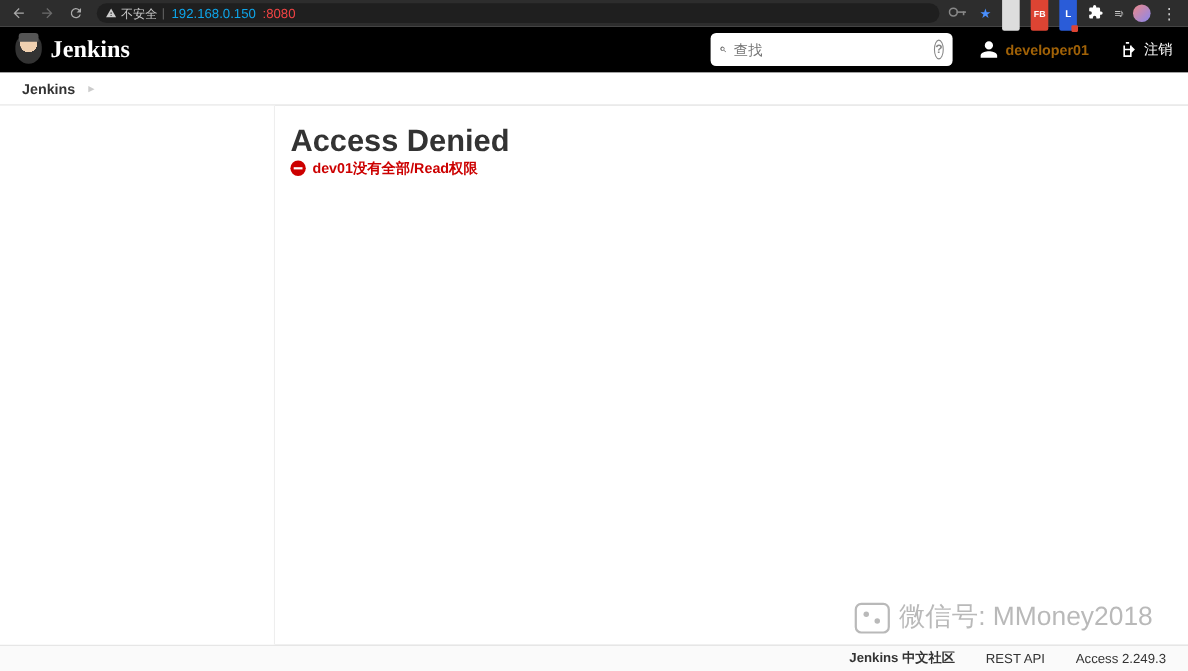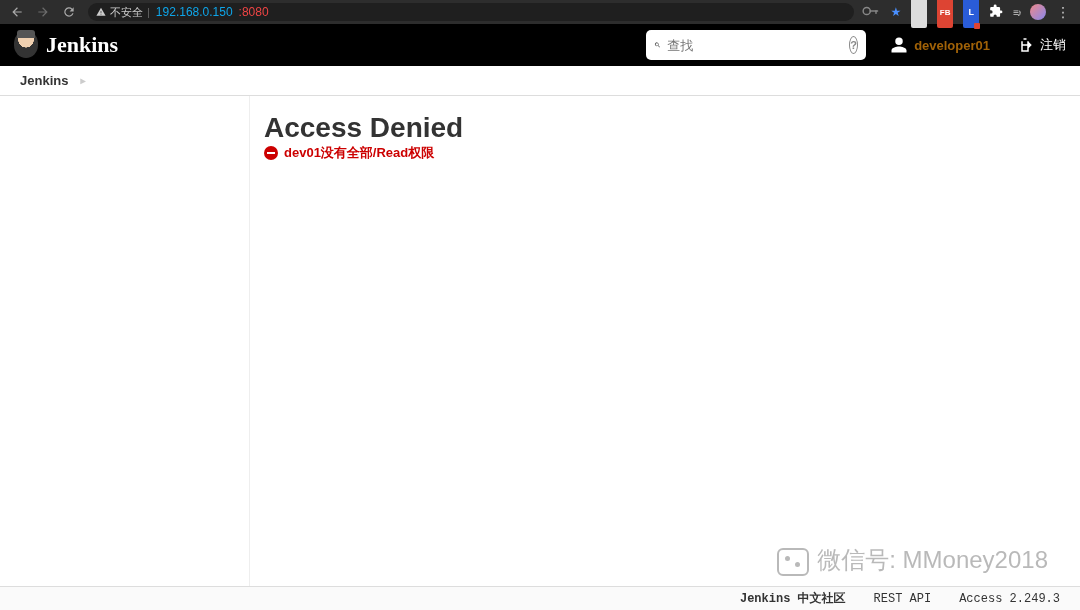--- a/index.html
+++ b/index.html
@@ -154,21 +154,21 @@
       background: #fafafa;
       border-top: 1px solid #ddd;
       display: flex;
       align-items: center;
       justify-content: flex-end;
       padding: 0 20px;
       gap: 28px;
       font-size: 12px;
       color: #333;
     }
-    .footer-link { color: #333; font-family: Liberation Mono, monospace; }
+    .footer-link { color: #333; }
     .footer-link.bold { font-weight: bold; }
 
     
     .watermark {
       position: absolute;
       right: 32px;
       bottom: 34px;
       display: flex;
       align-items: flex-end;
       gap: 8px;

